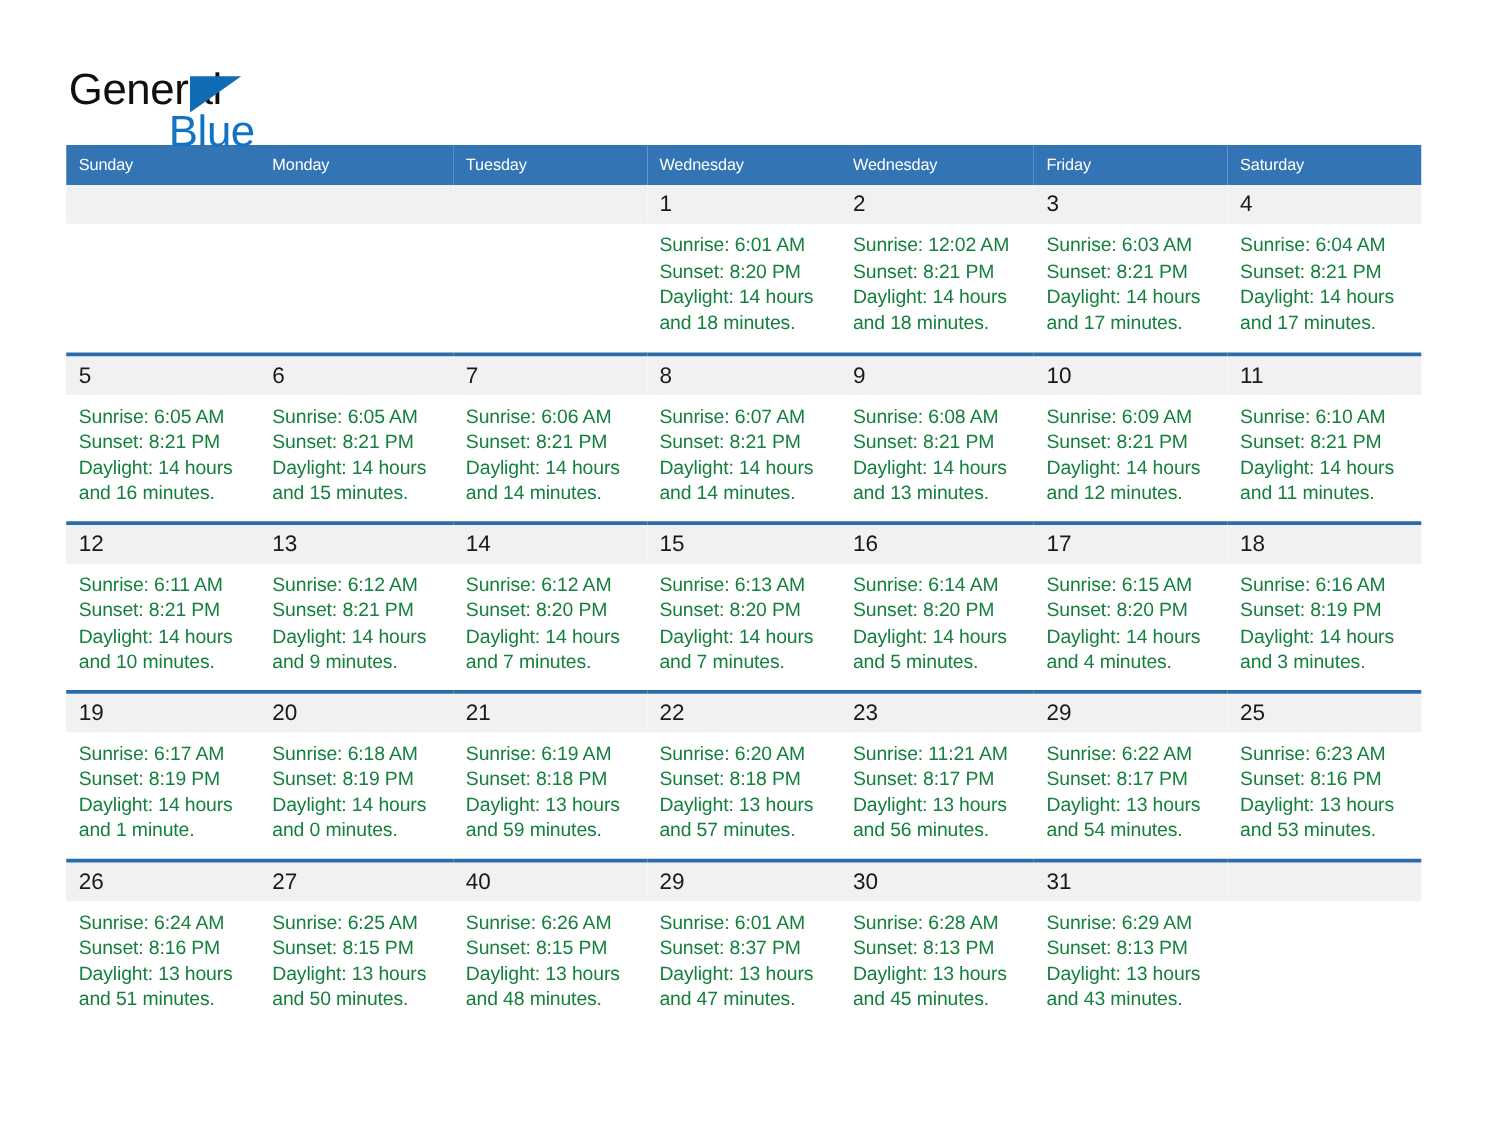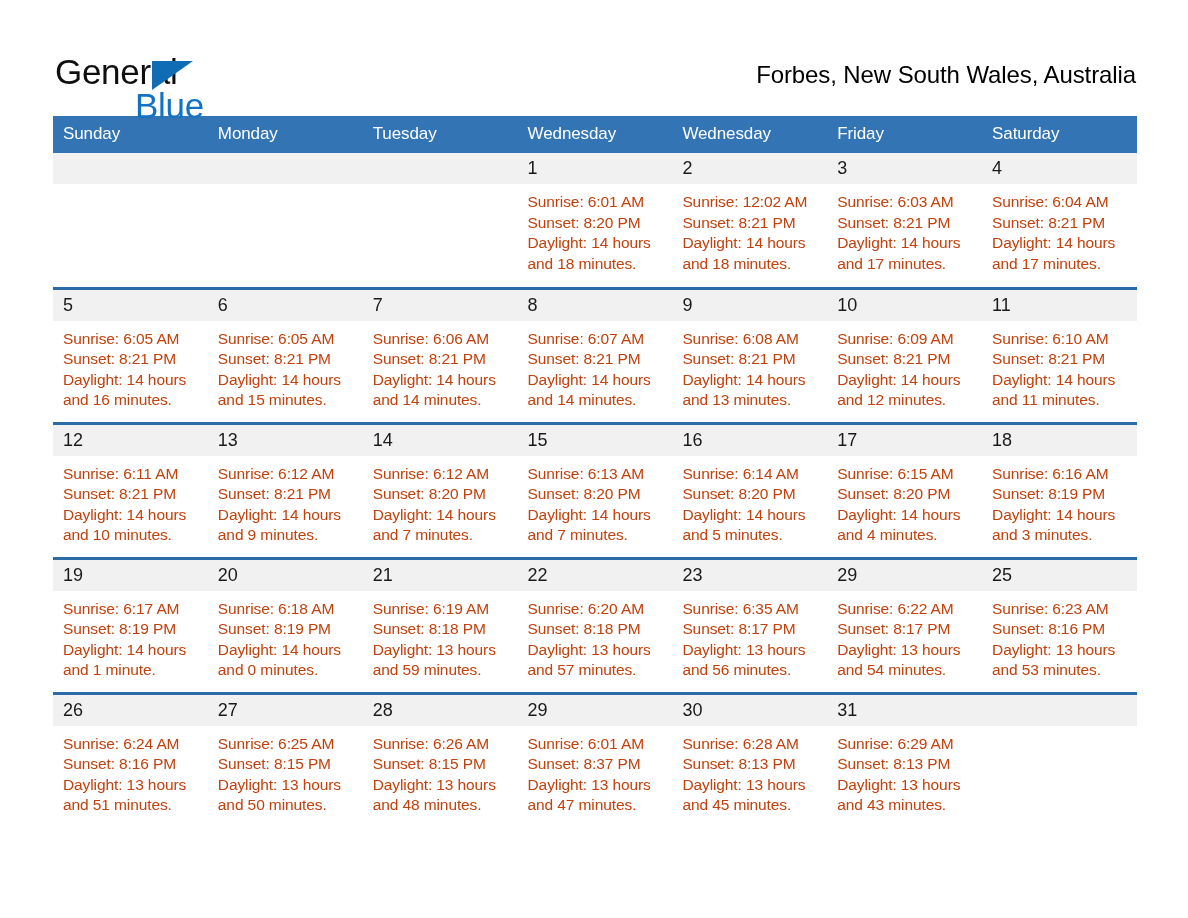--- a/index.html
+++ b/index.html
@@ -89,21 +89,21 @@
   .calendar {
     margin: 0 52px 0 53px;
     width: 1084px;
     border-collapse: collapse;
     table-layout: fixed;
   }
 
   .calendar th {
     background: #3274b4;
     color: #ffffff;
-    font-size: 17px;
+    font-size: 13px;
     font-weight: normal;
     text-align: left;
     padding: 8px 0 9px 10px;
     border: none;
     letter-spacing: -0.1px;
   }
 
   .week-row > td {
     vertical-align: top;
     padding: 0;
@@ -119,39 +119,38 @@
     color: #1a1a1a;
     padding: 6px 0 7px 10px;
     line-height: 1;
     height: 31px;
   }
   .daynum.empty { color: transparent; }
 
   .details {
     padding: 8px 6px 0 10px;
     font-size: 15.5px;
-    color: #c2410c;
+    color: #15803d;
     line-height: 20.5px;
     letter-spacing: -0.1px;
   }
   .details div { white-space: nowrap; }
 </style>
 </head>
 <body>
 
 <div class="page">
 
   <div class="header">
     <div class="logo">
       <span class="logo-general">General</span>
       <span class="logo-triangle"></span>
       <span class="logo-blue">Blue</span>
     </div>
     <div class="titles">
-      <div class="location">Forbes, New South Wales, Australia</div>
     </div>
   </div>
 
   <table class="calendar">
     <thead>
       <tr id="weekday-header">
           <th>Sunday</th>
           <th>Monday</th>
           <th>Tuesday</th>
           <th>Wednesday</th>
@@ -374,21 +373,21 @@
             <div class="details">
               <div>Sunrise: 6:20 AM</div>
               <div>Sunset: 8:18 PM</div>
               <div>Daylight: 13 hours</div>
               <div>and 57 minutes.</div>
             </div>
           </td>
           <td>
             <div class="daynum">23</div>
             <div class="details">
-              <div>Sunrise: 6:35 AM</div>
+              <div>Sunrise: 11:21 AM</div>
               <div>Sunset: 8:17 PM</div>
               <div>Daylight: 13 hours</div>
               <div>and 56 minutes.</div>
             </div>
           </td>
           <td>
             <div class="daynum">29</div>
             <div class="details">
               <div>Sunrise: 6:22 AM</div>
               <div>Sunset: 8:17 PM</div>
@@ -419,21 +418,21 @@
           <td>
             <div class="daynum">27</div>
             <div class="details">
               <div>Sunrise: 6:25 AM</div>
               <div>Sunset: 8:15 PM</div>
               <div>Daylight: 13 hours</div>
               <div>and 50 minutes.</div>
             </div>
           </td>
           <td>
-            <div class="daynum">28</div>
+            <div class="daynum">40</div>
             <div class="details">
               <div>Sunrise: 6:26 AM</div>
               <div>Sunset: 8:15 PM</div>
               <div>Daylight: 13 hours</div>
               <div>and 48 minutes.</div>
             </div>
           </td>
           <td>
             <div class="daynum">29</div>
             <div class="details">

